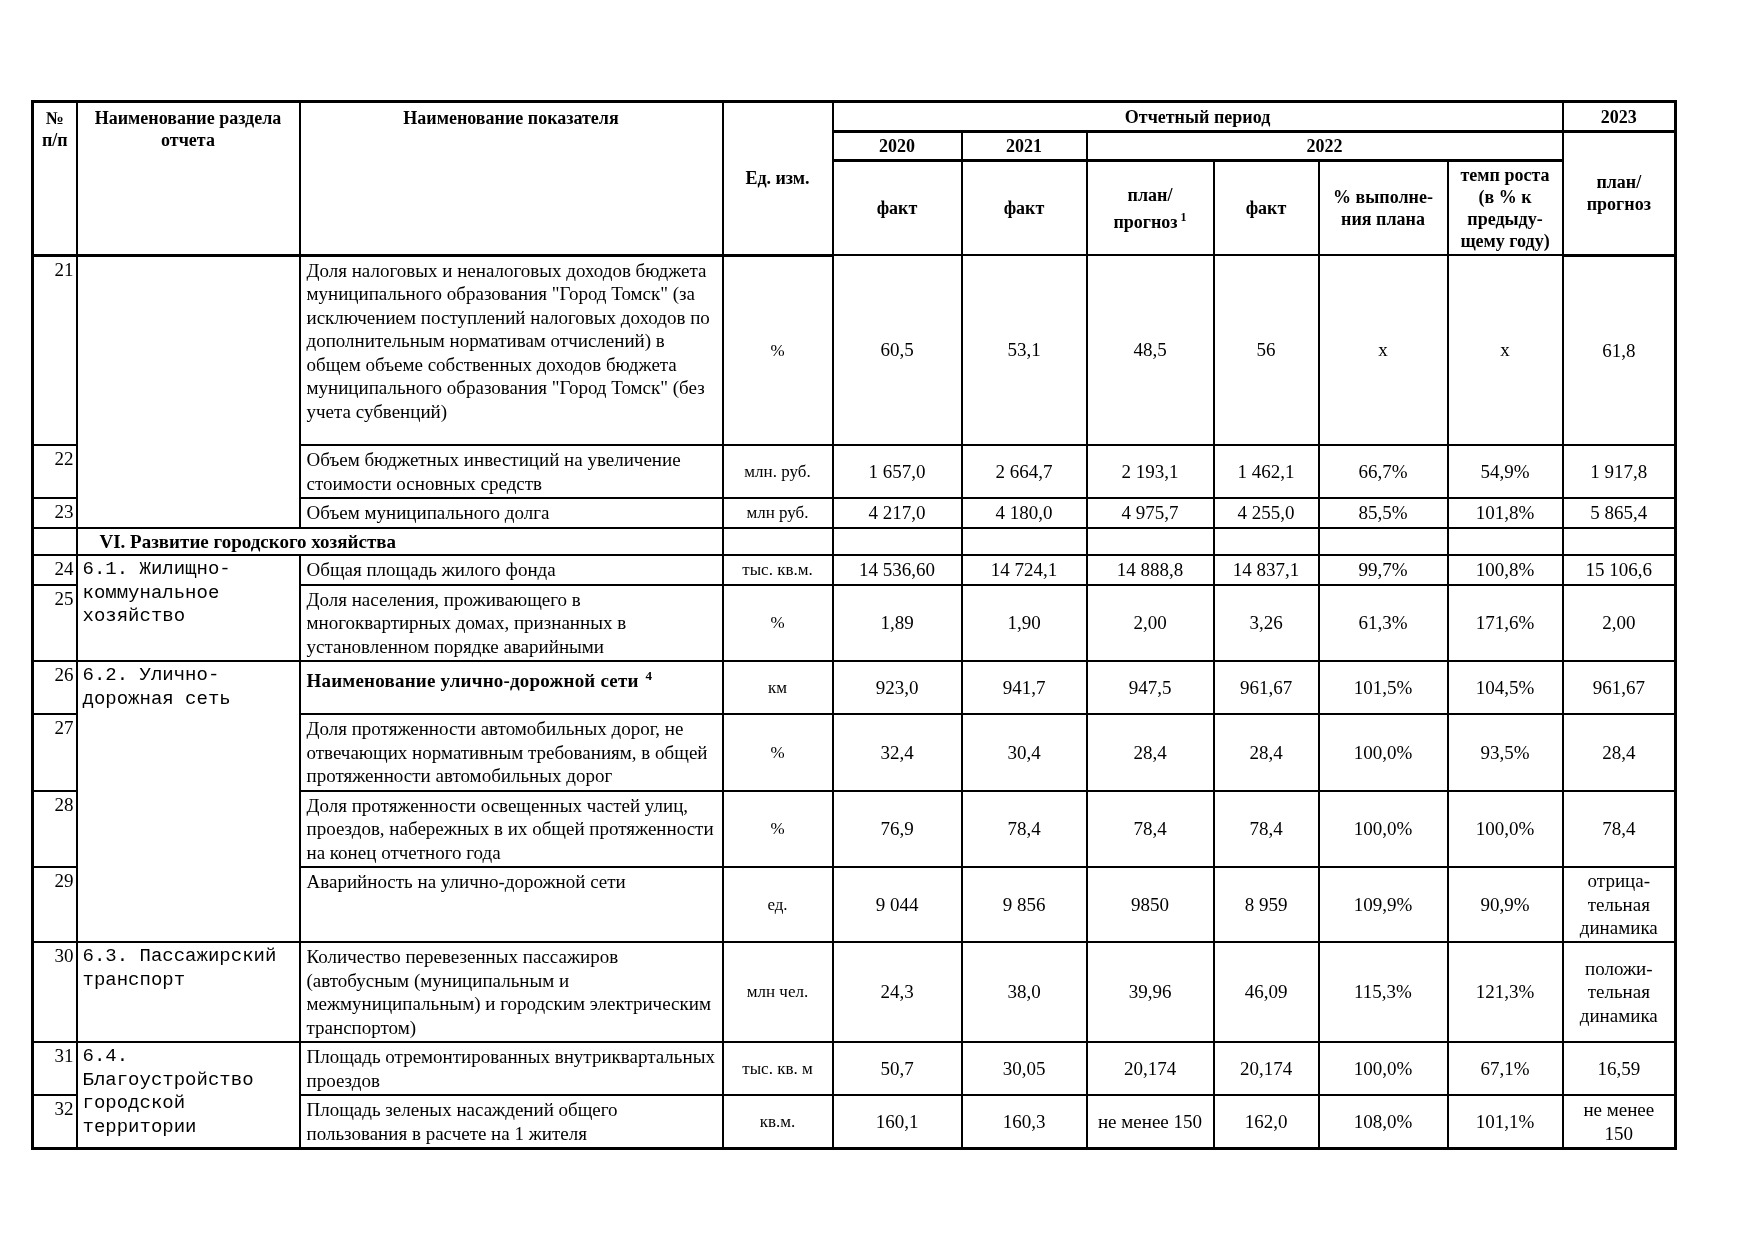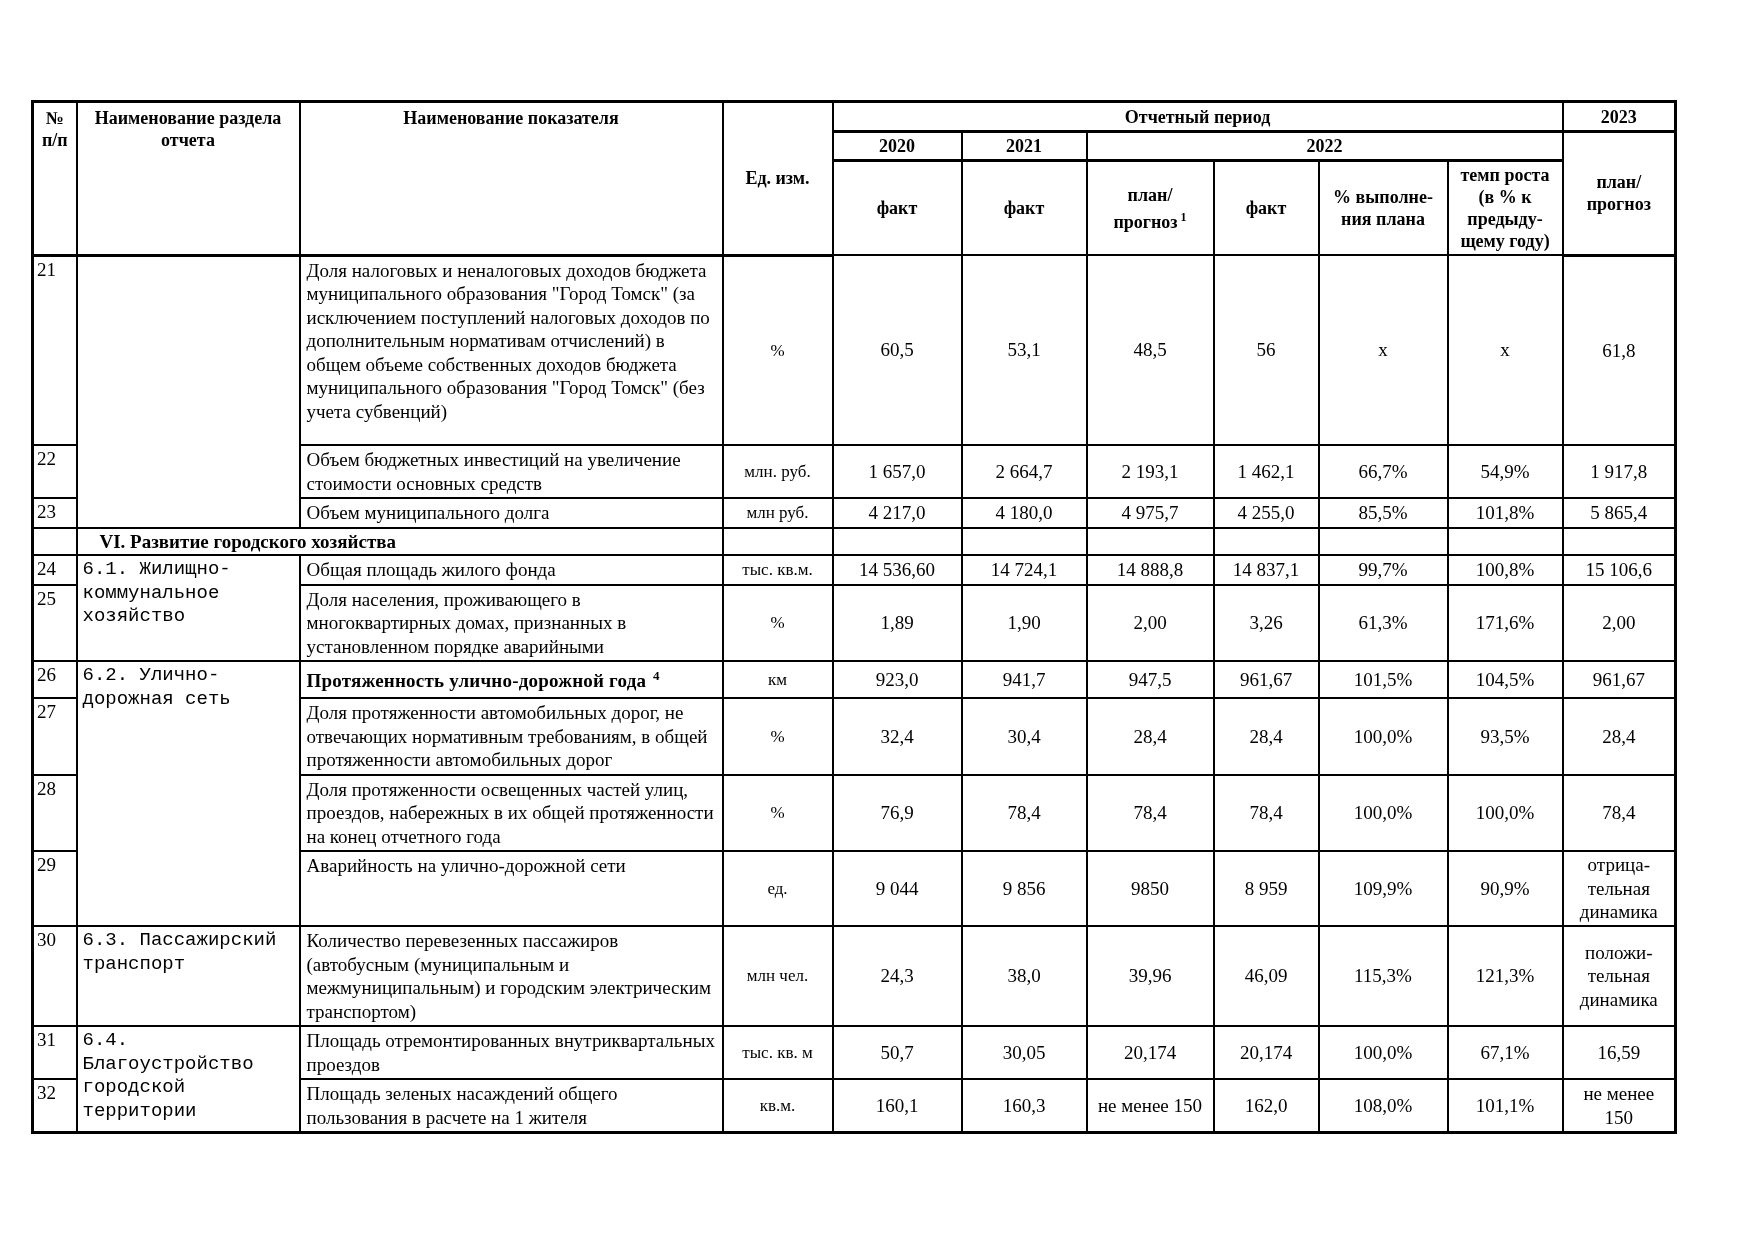--- a/index.html
+++ b/index.html
@@ -35,21 +35,21 @@
     padding: 2px 2px;
   }
   thead th.top { vertical-align: top; padding-top: 4px; }
   thead th sup { font-size: 12px; margin-left: 3px; }
   tbody td {
     font-size: 19px;
     line-height: 23.5px;
     white-space: pre-line;
     padding: 1px 2px;
   }
-  td.num  { vertical-align: top; text-align: left; padding-left: 3px; }
+  td.num  { vertical-align: top; text-align: right; padding-left: 3px; }
   td.sec  { vertical-align: top; text-align: left; padding: 2px 4px 2px 5px; font-family: Liberation Mono, monospace; }
   td.secTitle { vertical-align: middle; text-align: left; font-weight: bold; padding-left: 22px; white-space: nowrap; overflow: visible; }
   td.ind  { vertical-align: top; text-align: left; padding: 2px 5px 2px 6px; margin-left: 32px; }
   td.ind.bold { font-weight: bold; letter-spacing: 0.2px; }
   td.ind sup { font-size: 13px; margin-left: 2px; font-weight: bold; }
   td.unit { vertical-align: middle; text-align: center; font-size: 17px; }
   td.val  { vertical-align: middle; text-align: center; padding: 1px 1px; }
   col.c-num  { width: 44px; }
   col.c-sec  { width: 223px; }
   col.c-ind  { width: 423px; }
@@ -180,24 +180,24 @@
           <td class="ind"><span>Доля населения, проживающего в многоквартирных домах, признанных в установленном порядке аварийными</span></td>
           <td class="unit">%</td>
           <td class="val">1,89</td>
           <td class="val">1,90</td>
           <td class="val">2,00</td>
           <td class="val">3,26</td>
           <td class="val">61,3%</td>
           <td class="val">171,6%</td>
           <td class="val">2,00</td>
         </tr>
-        <tr style="height: 37px; border-radius: 24px;">
+        <tr style="height: 53px; border-radius: 24px;">
           <td class="num">26</td>
           <td class="sec" rowspan="4">6.2. Улично-дорожная сеть</td>
-          <td class="ind bold"><span>Протяженность улично-дорожной года </span><sup>4</sup></td>
+          <td class="ind bold"><span>Наименование улично-дорожной сети </span><sup>4</sup></td>
           <td class="unit">км</td>
           <td class="val">923,0</td>
           <td class="val">941,7</td>
           <td class="val">947,5</td>
           <td class="val">961,67</td>
           <td class="val">101,5%</td>
           <td class="val">104,5%</td>
           <td class="val">961,67</td>
         </tr>
         <tr style="height: 70px; padding-left: 26px;">

